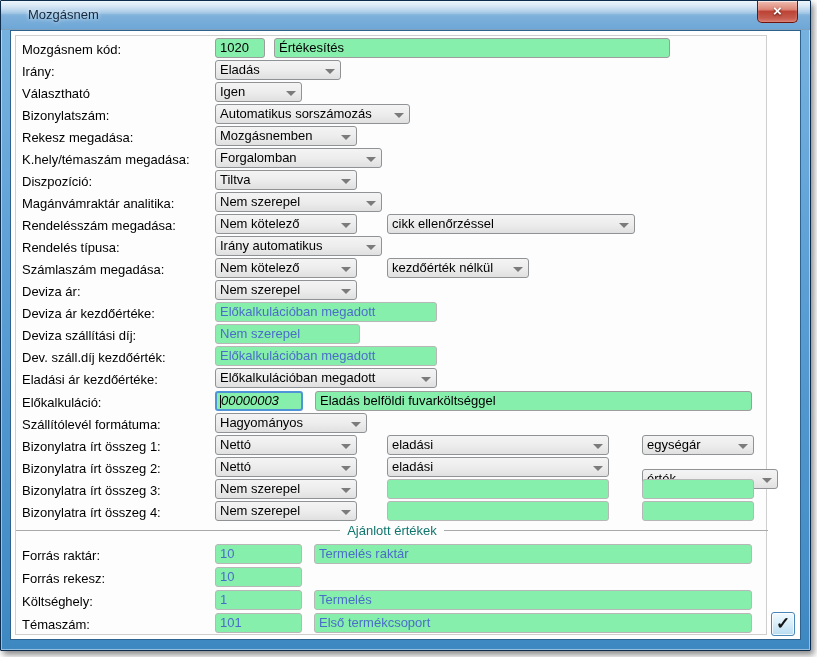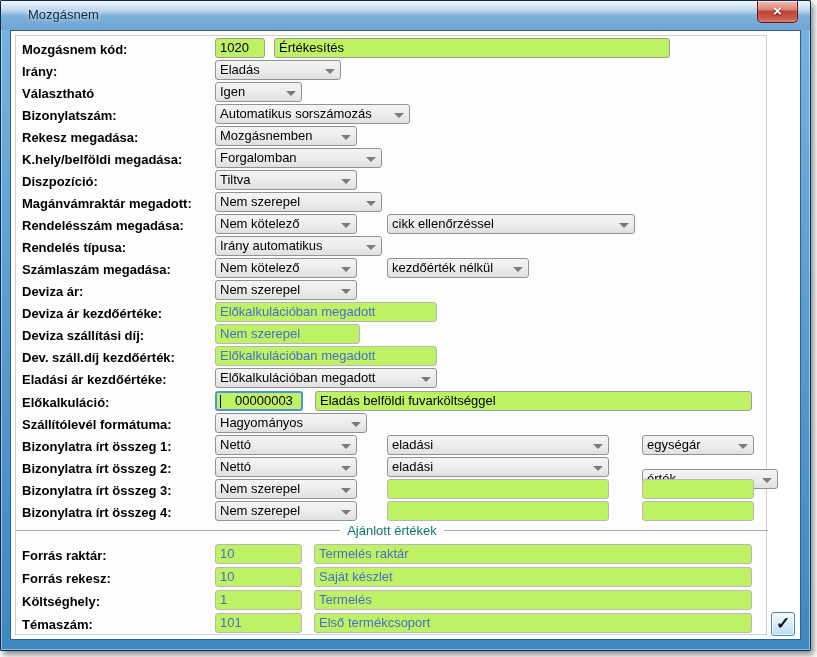--- a/index.html
+++ b/index.html
@@ -19,26 +19,26 @@
     background:linear-gradient(180deg,#f0bdb2 0%,#dd8677 40%,#bc4335 50%,#c45a4c 80%,#d8766a 100%);
     border:1px solid #6f130d;border-top:none;border-radius:0 0 5px 5px;
     box-shadow:inset 0 1px 0 rgba(255,255,255,.55), inset 0 0 3px rgba(255,255,255,.3);
     text-align:center;cursor:pointer;}
   .closebtn span{color:#fff;font-weight:bold;font-size:15px;line-height:19px;
     text-shadow:0 1px 2px rgba(60,0,0,.8);}
   .client{position:absolute;left:9px;top:29px;width:791px;height:610px;background:#fff;
     border:1px solid #2e638f;box-sizing:border-box;}
   .panel{position:absolute;left:4px;top:4px;width:752px;height:600px;
     border:1px solid #cfcfcf;background:#fdfdfd;box-sizing:border-box;}
-  .lbl{position:absolute;left:11px;height:20px;line-height:20px;white-space:nowrap;font-weight:bold;}
-  .fld{position:absolute;height:20px;box-sizing:border-box;background:#bef264;
+  .lbl{position:absolute;left:11px;height:20px;line-height:20px;white-space:nowrap;}
+  .fld{position:absolute;height:20px;box-sizing:border-box;background:#86efac;
     border:1px solid #9d9d9d;border-radius:3px;line-height:18px;padding:0 4px;
     white-space:nowrap;overflow:hidden;}
   .ro{border-color:#b7b7b7;color:#4a6ec8;}
-  .focus{border:2px solid #4f94d6;line-height:16px;padding:0 18px;}
+  .focus{border:2px solid #4f94d6;line-height:16px;padding:0 4px;font-style:italic;}
   .caret{position:absolute;left:3px;top:2px;width:1px;height:13px;background:#000;}
   .cmb{position:absolute;height:20px;box-sizing:border-box;cursor:pointer;
     background:linear-gradient(180deg,#f4f4f4 0%,#ececec 55%,#e0e0e0 100%);
     border:1px solid #8f9396;border-radius:3px;line-height:18px;padding:0 18px 0 4px;
     white-space:nowrap;overflow:hidden;}
   .arrow{position:absolute;right:5px;top:8px;width:0;height:0;
     border-left:5px solid transparent;border-right:5px solid transparent;
     border-top:5px solid #7b7b7b;}
   .sep{position:absolute;left:5px;top:492px;width:752px;height:15px;
     display:flex;align-items:center;}
@@ -79,29 +79,29 @@
      <span>Igen</span><i class="arrow"></i></div>
 
    <div class="lbl" style="top:75px">Bizonylatszám:</div>
    <div class="cmb" style="left:204px;top:73px;width:195px">
      <span>Automatikus sorszámozás</span><i class="arrow"></i></div>
 
    <div class="lbl" style="top:97px">Rekesz megadása:</div>
    <div class="cmb" style="left:204px;top:95px;width:142px">
      <span>Mozgásnemben</span><i class="arrow"></i></div>
 
-   <div class="lbl" style="top:119px">K.hely/belföldi megadása:</div>
+   <div class="lbl" style="top:119px">K.hely/témaszám megadása:</div>
    <div class="cmb" style="left:204px;top:117px;width:167px">
      <span>Forgalomban</span><i class="arrow"></i></div>
 
    <div class="lbl" style="top:141px">Diszpozíció:</div>
    <div class="cmb" style="left:204px;top:139px;width:142px">
      <span>Tiltva</span><i class="arrow"></i></div>
 
-   <div class="lbl" style="top:163px">Magánvámraktár megadott:</div>
+   <div class="lbl" style="top:163px">Magánvámraktár analitika:</div>
    <div class="cmb" style="left:204px;top:161px;width:167px">
      <span>Nem szerepel</span><i class="arrow"></i></div>
 
    <div class="lbl" style="top:185px">Rendelésszám megadása:</div>
    <div class="cmb" style="left:204px;top:183px;width:142px">
      <span>Nem kötelező</span><i class="arrow"></i></div>
    <div class="cmb" style="left:376px;top:183px;width:248px">
      <span>cikk ellenőrzéssel</span><i class="arrow"></i></div>
 
    <div class="lbl" style="top:207px">Rendelés típusa:</div>
@@ -173,21 +173,20 @@
      <span class="txt">Ajánlott értékek</span>
      <i class="line"></i>
    </div>
 
    <div class="lbl" style="top:515px">Forrás raktár:</div>
    <div class="fld ro" style="left:204px;top:513px;width:87px">10</div>
    <div class="fld ro" style="left:303px;top:513px;width:438px">Termelés raktár</div>
 
    <div class="lbl" style="top:538px">Forrás rekesz:</div>
    <div class="fld ro" style="left:204px;top:536px;width:87px">10</div>
-   <div class="fld ro" style="left:303px;top:536px;width:438px">Saját készlet</div>
 
    <div class="lbl" style="top:561px">Költséghely:</div>
    <div class="fld ro" style="left:204px;top:559px;width:87px">1</div>
    <div class="fld ro" style="left:303px;top:559px;width:438px">Termelés</div>
 
    <div class="lbl" style="top:584px">Témaszám:</div>
    <div class="fld ro" style="left:204px;top:582px;width:87px">101</div>
    <div class="fld ro" style="left:303px;top:582px;width:438px">Első termékcsoport</div>
 
    <div class="chk">

